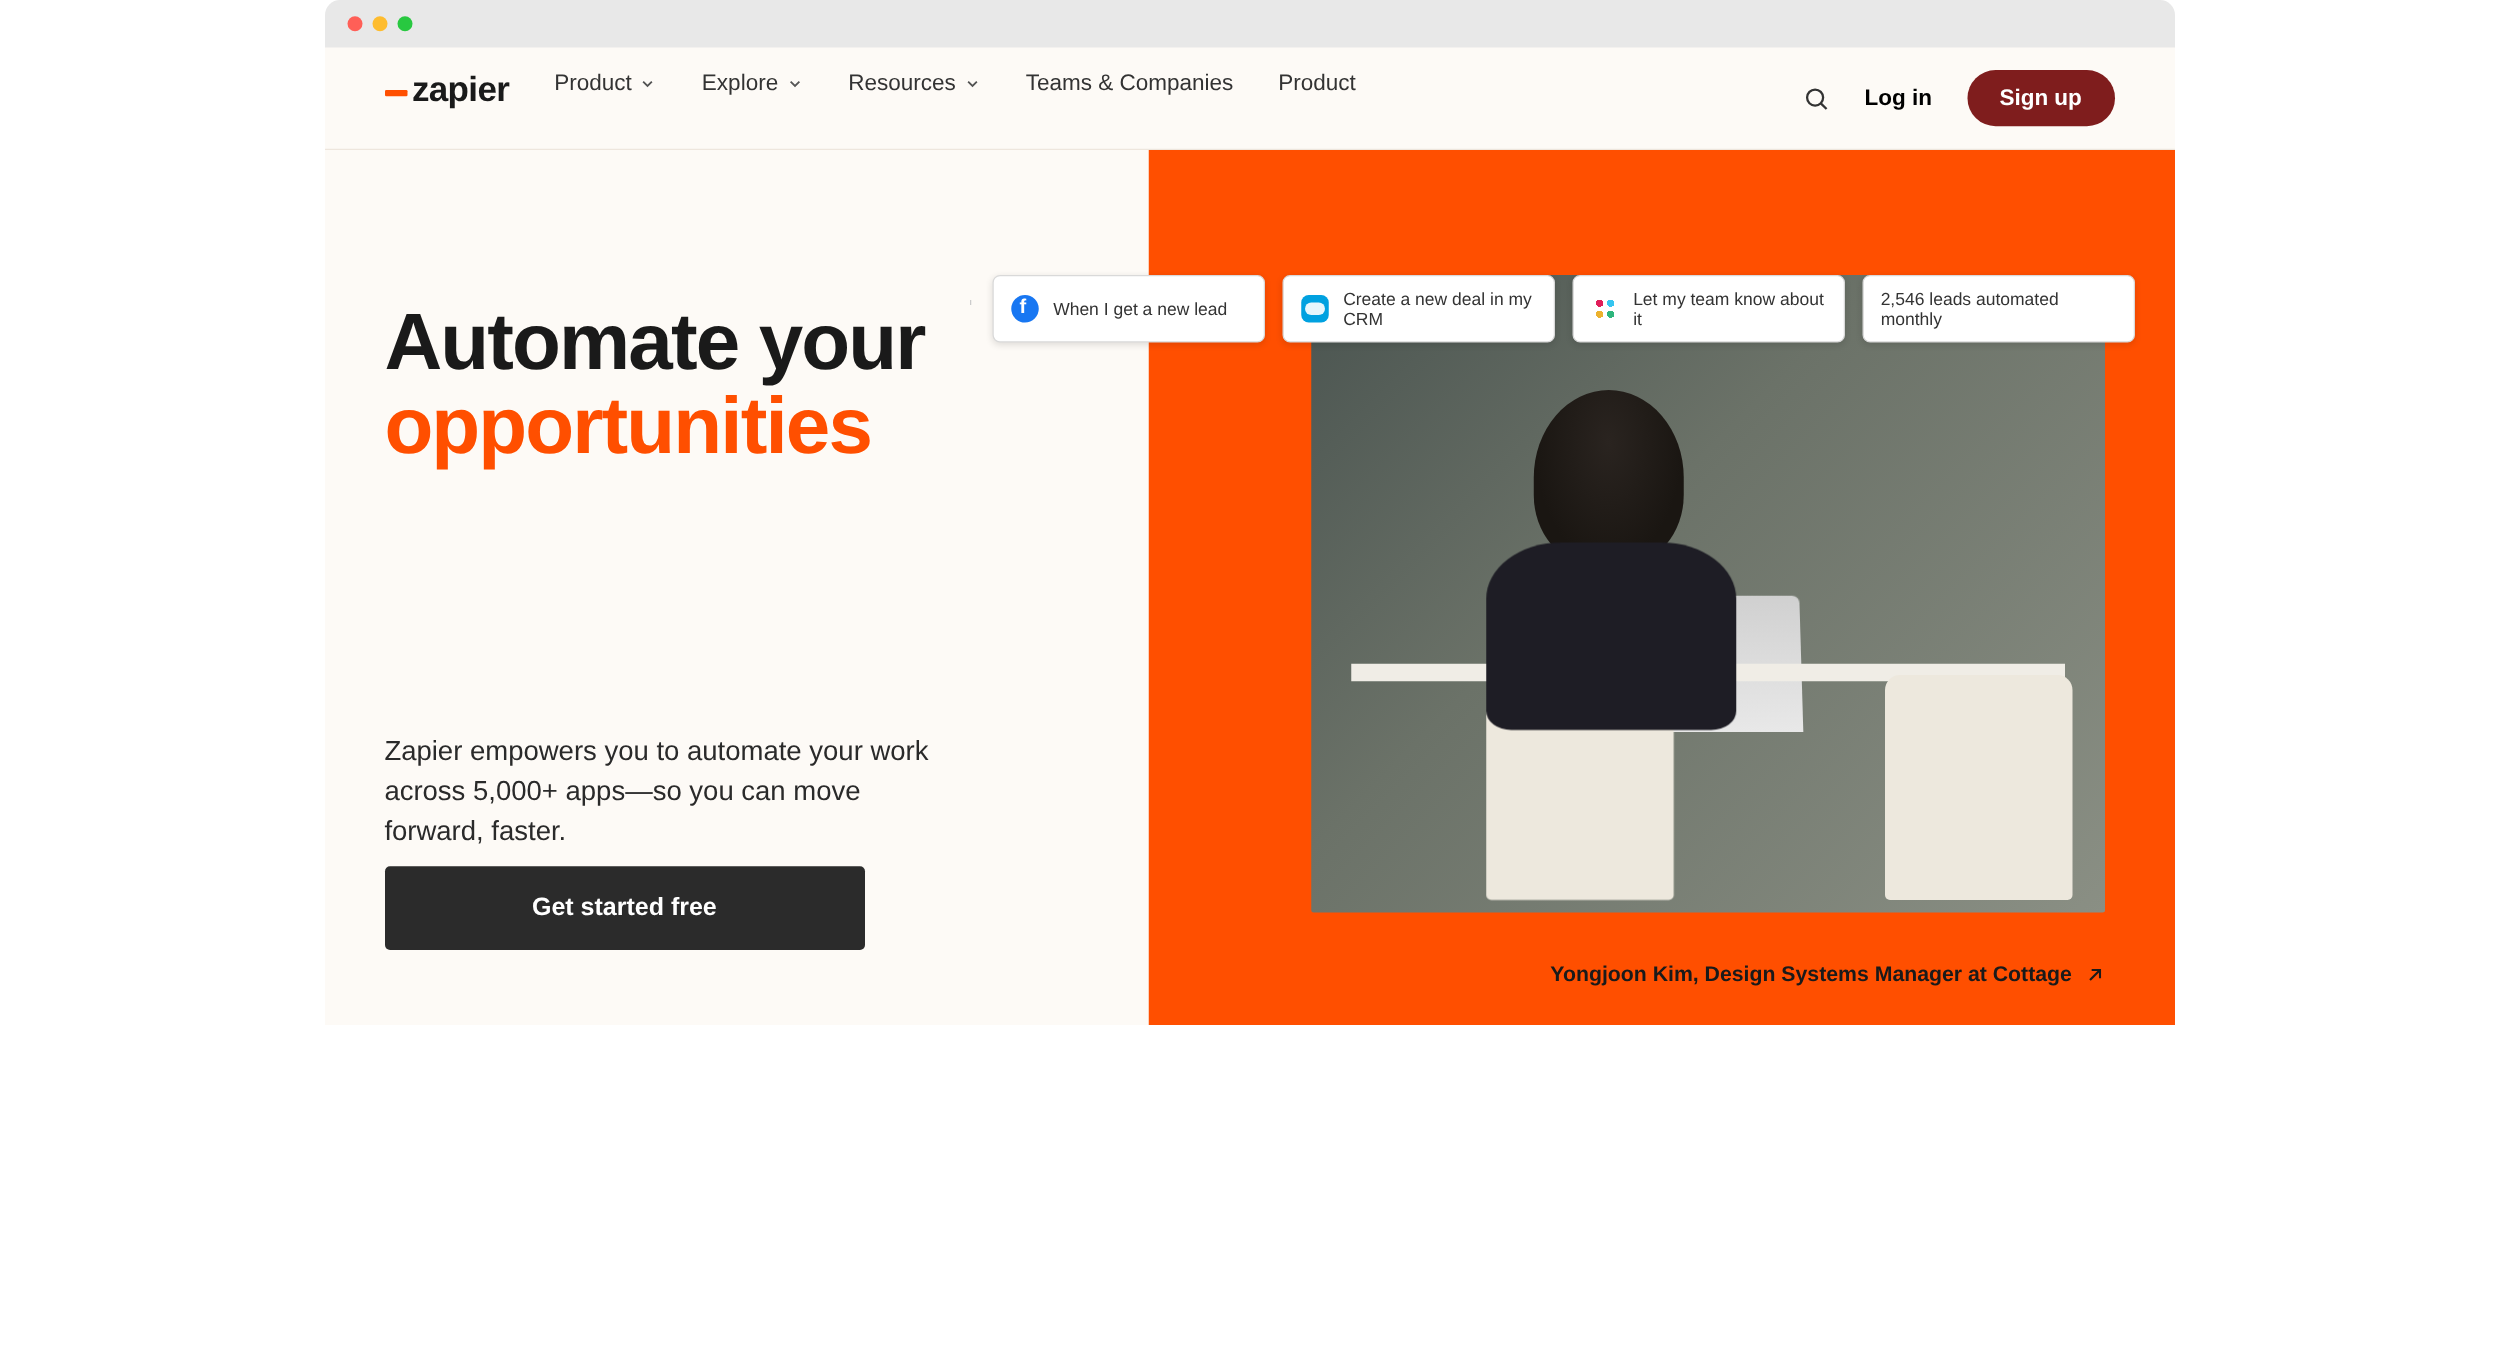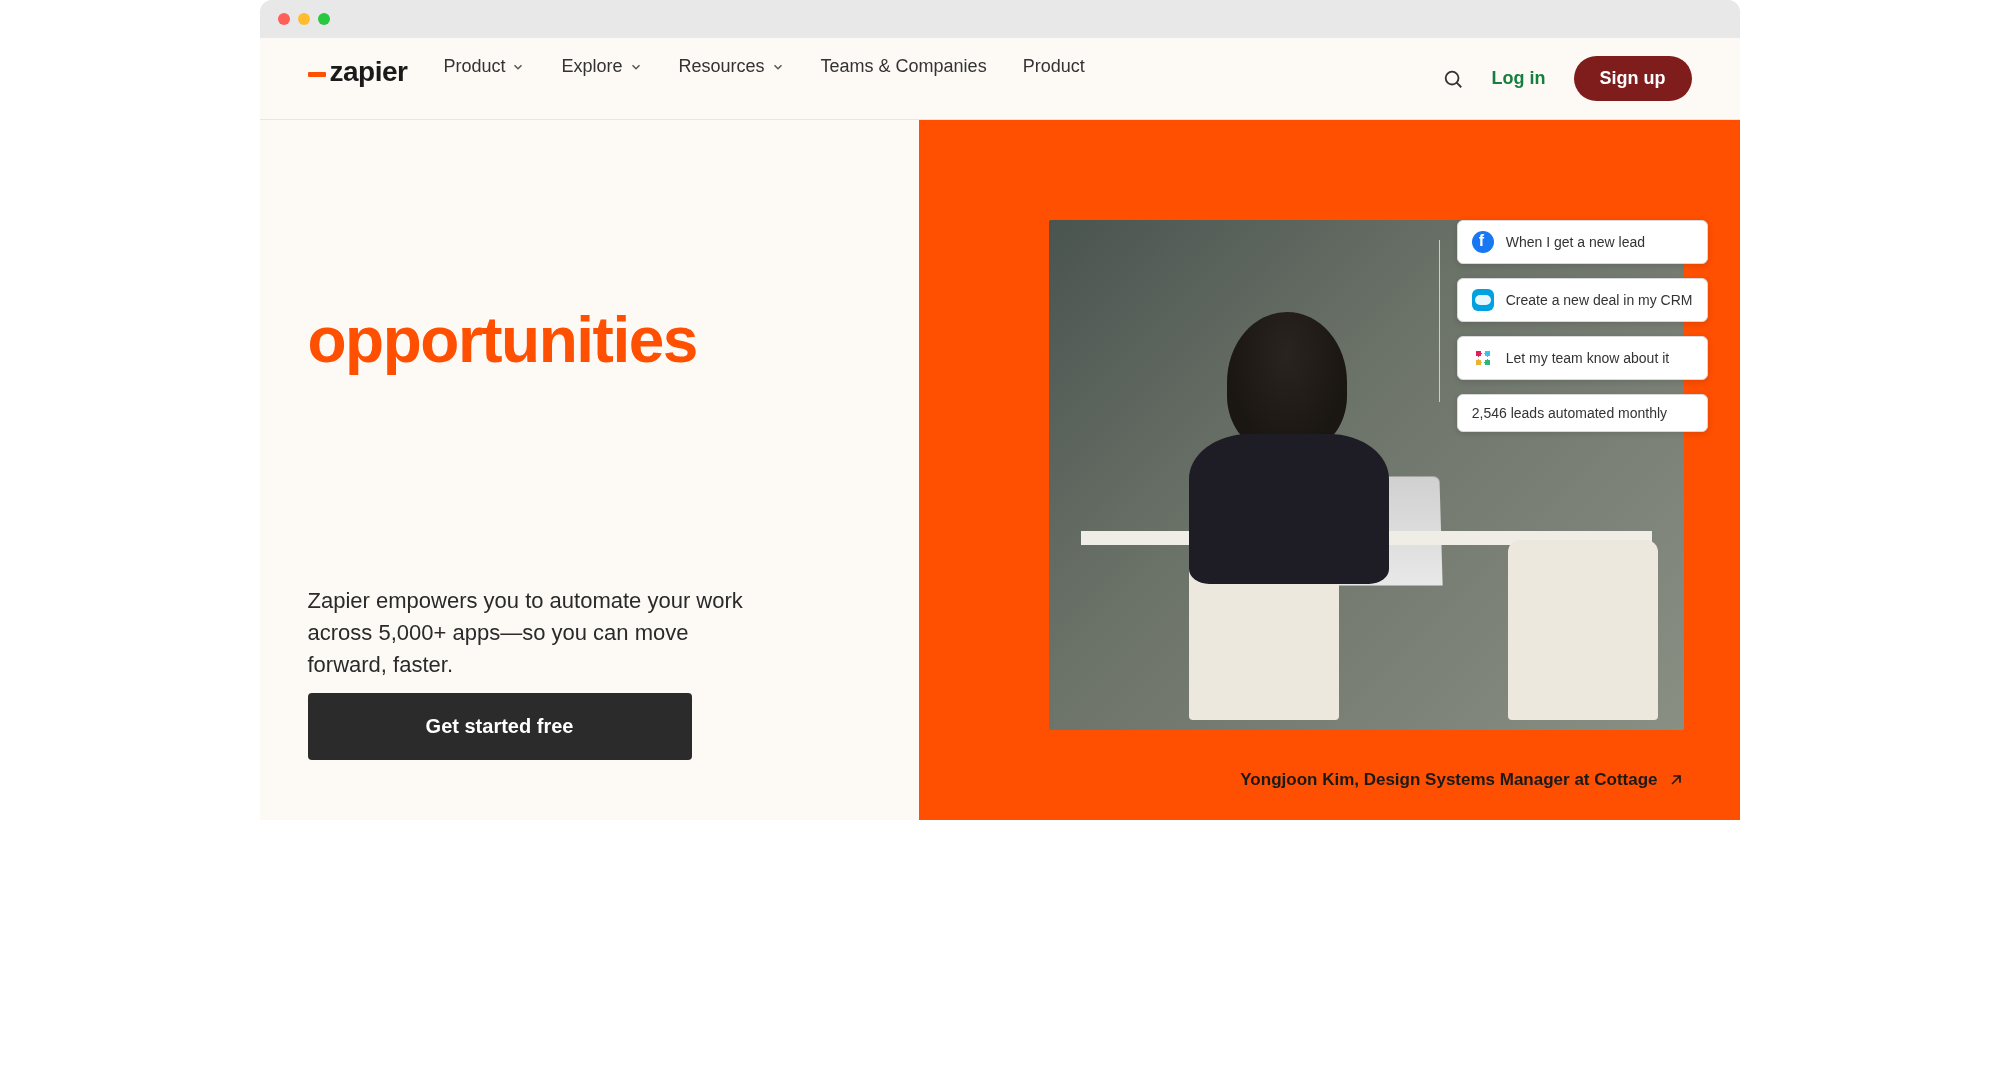--- a/index.html
+++ b/index.html
@@ -79,21 +79,21 @@
   align-items: center;
   gap: 28px;
 }
 .search-icon {
   width: 22px; height: 22px;
   cursor: pointer;
 }
 .login {
   font-size: 18px;
   font-weight: 600;
-  color: #15803d;
+  color: #000000;
   cursor: pointer;
 }
 .signup-btn {
   background: #7f1d1d;
   color: #fff;
   font-weight: 700;
   font-size: 18px;
   padding: 12px 26px;
   border-radius: 999px;
   border: none;
@@ -199,21 +199,21 @@
   bottom: 2%;
 }
 .chair-shape.c1 { left: 22%; }
 .chair-shape.c2 { right: 4%; }
 
 .cards {
   position: absolute;
   top: 0px;
   right: -24px;
   display: flex;
-  flex-direction: column;
+  flex-direction: row;
   gap: 14px;
 }
 .card {
   background: #fff;
   border: 1px solid #d9d9d9;
   border-radius: 6px;
   padding: 10px 14px;
   display: flex;
   align-items: center;
   gap: 12px;
@@ -334,21 +334,21 @@
             <line x1="21" y1="21" x2="16" y2="16"></line>
           </svg>
         <span class="login">Log in</span>
         <button class="signup-btn">Sign up</button>
       </div>
     </header>
 
     <section class="hero">
       <div class="hero-left">
         <h1 class="headline">
-          <br>
+          <span>Automate your</span><br>
           <span class="headline-accent">opportunities</span>
         </h1>
         <div class="hero-spacer"></div>
         <p class="subhead">Zapier empowers you to automate your work across 5,000+ apps—so you can move forward, faster.</p>
         <button class="cta-btn">Get started free</button>
       </div>
 
       <div class="hero-right">
         <div class="photo-wrap">
           <div class="photo">

